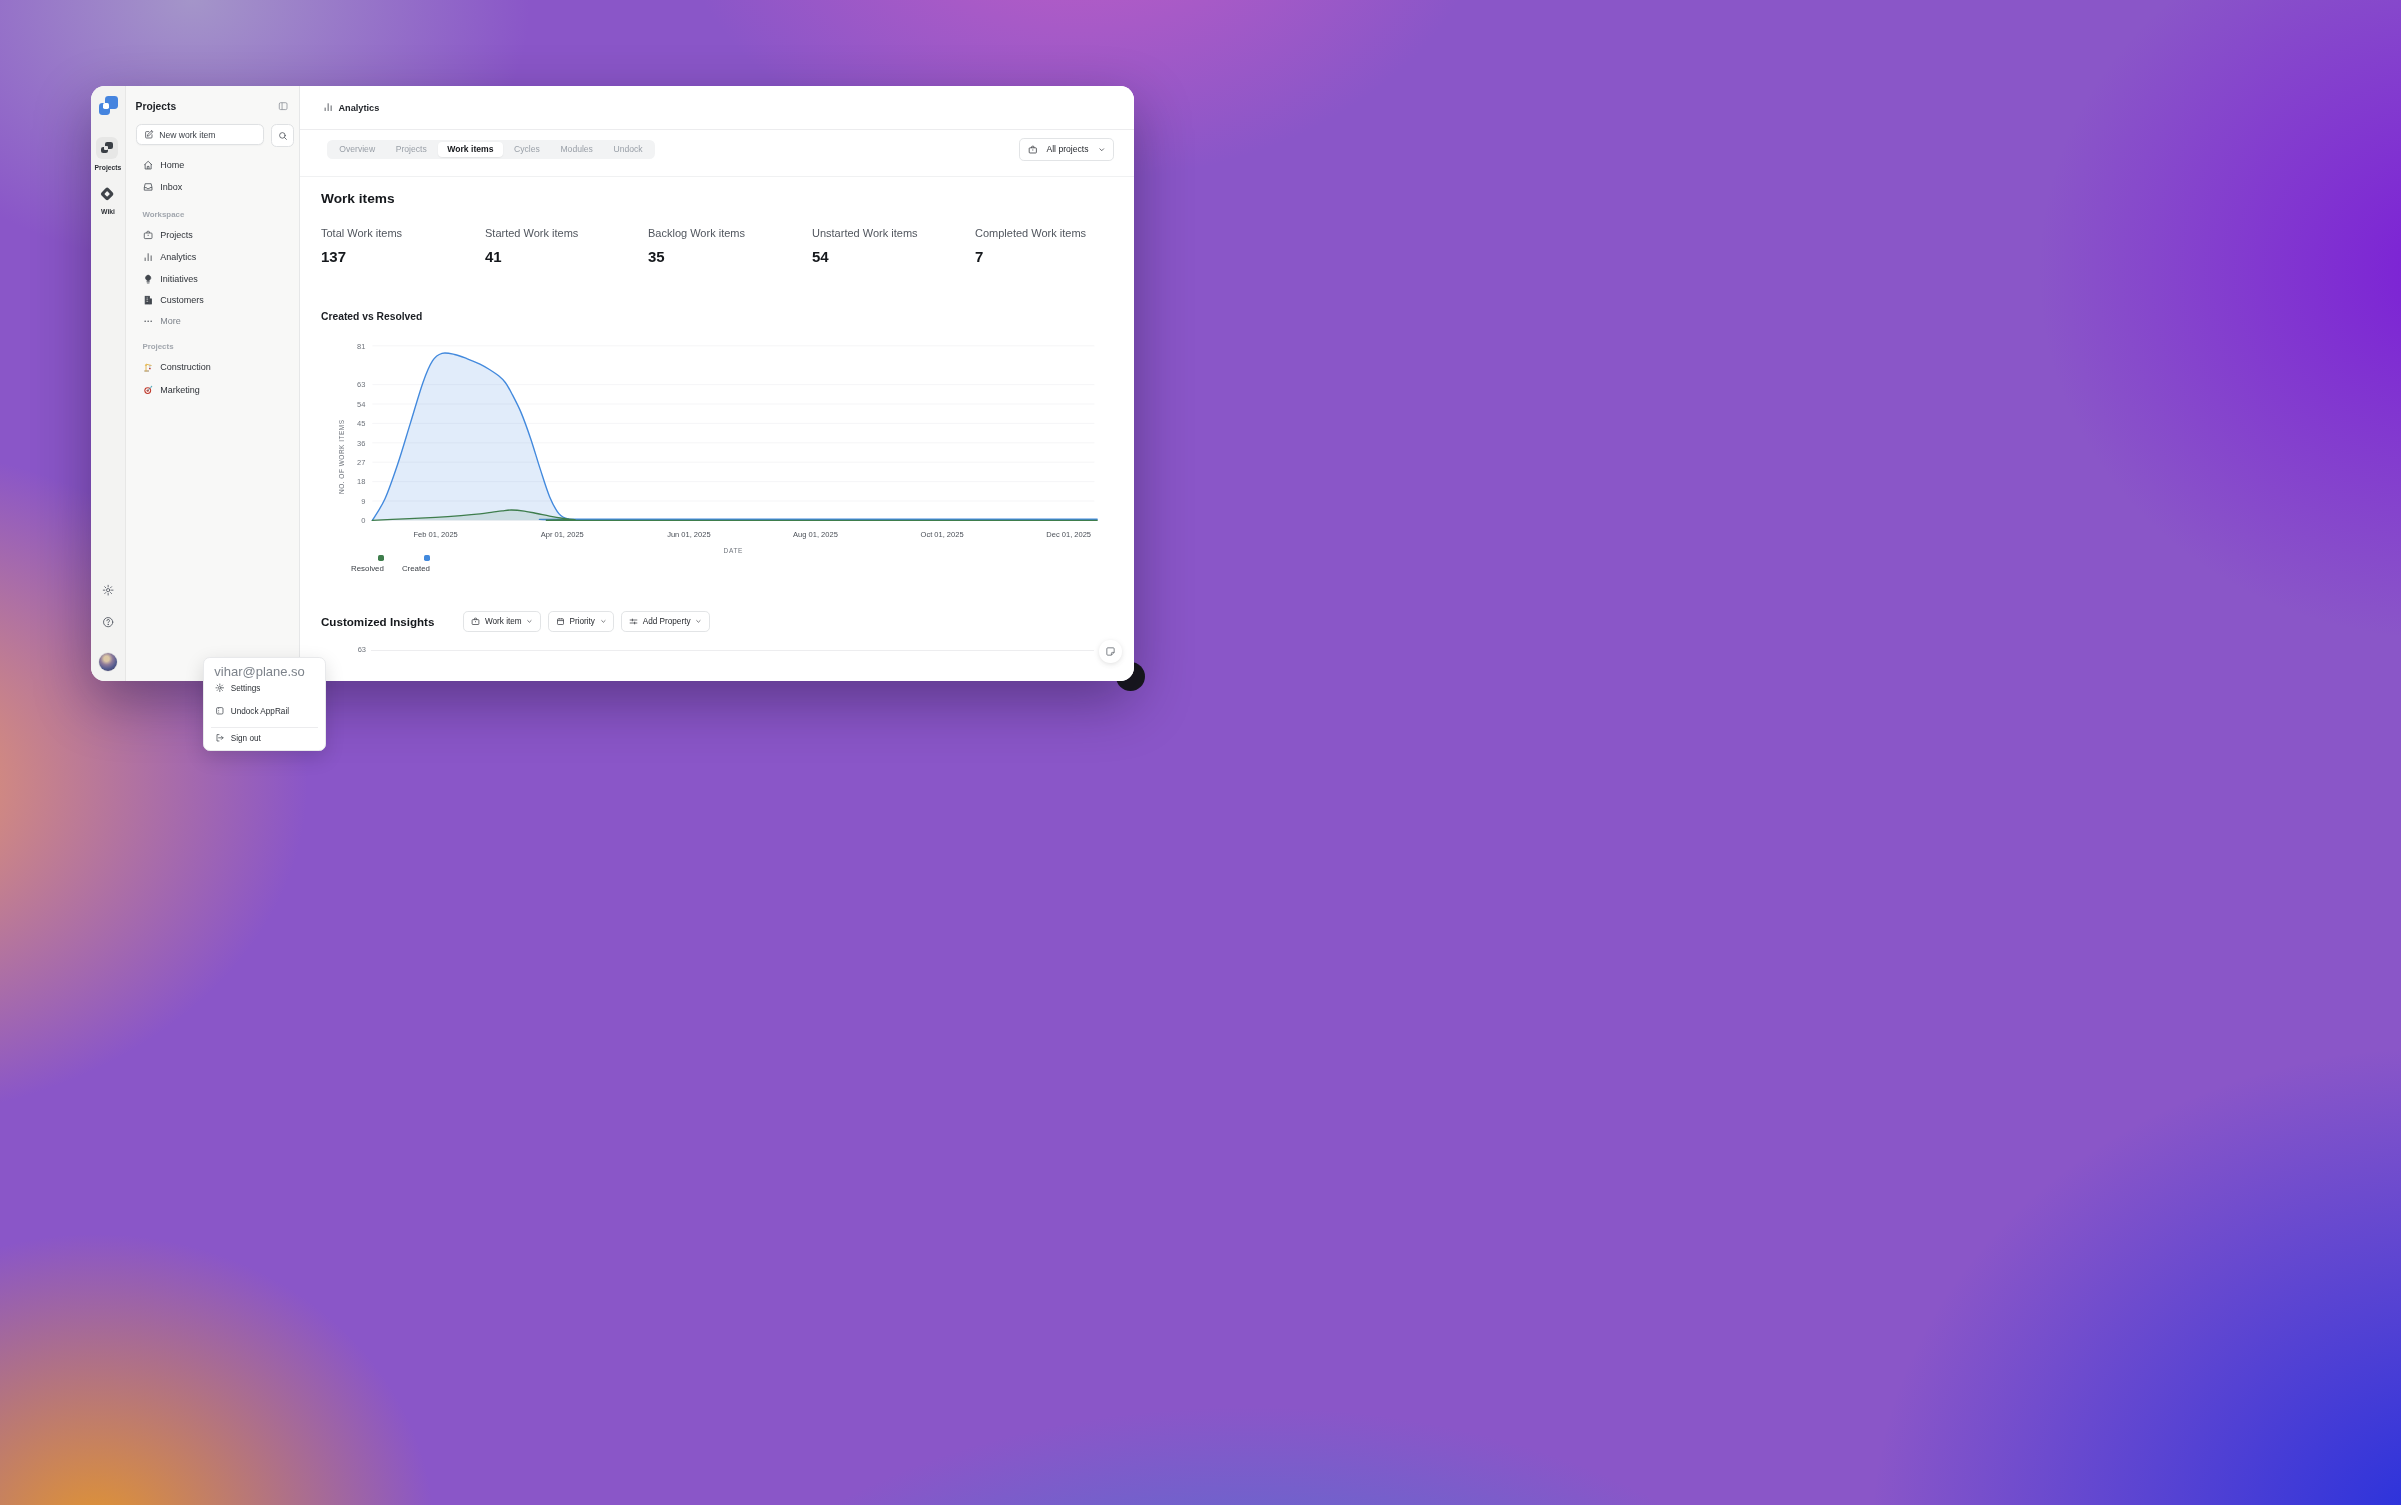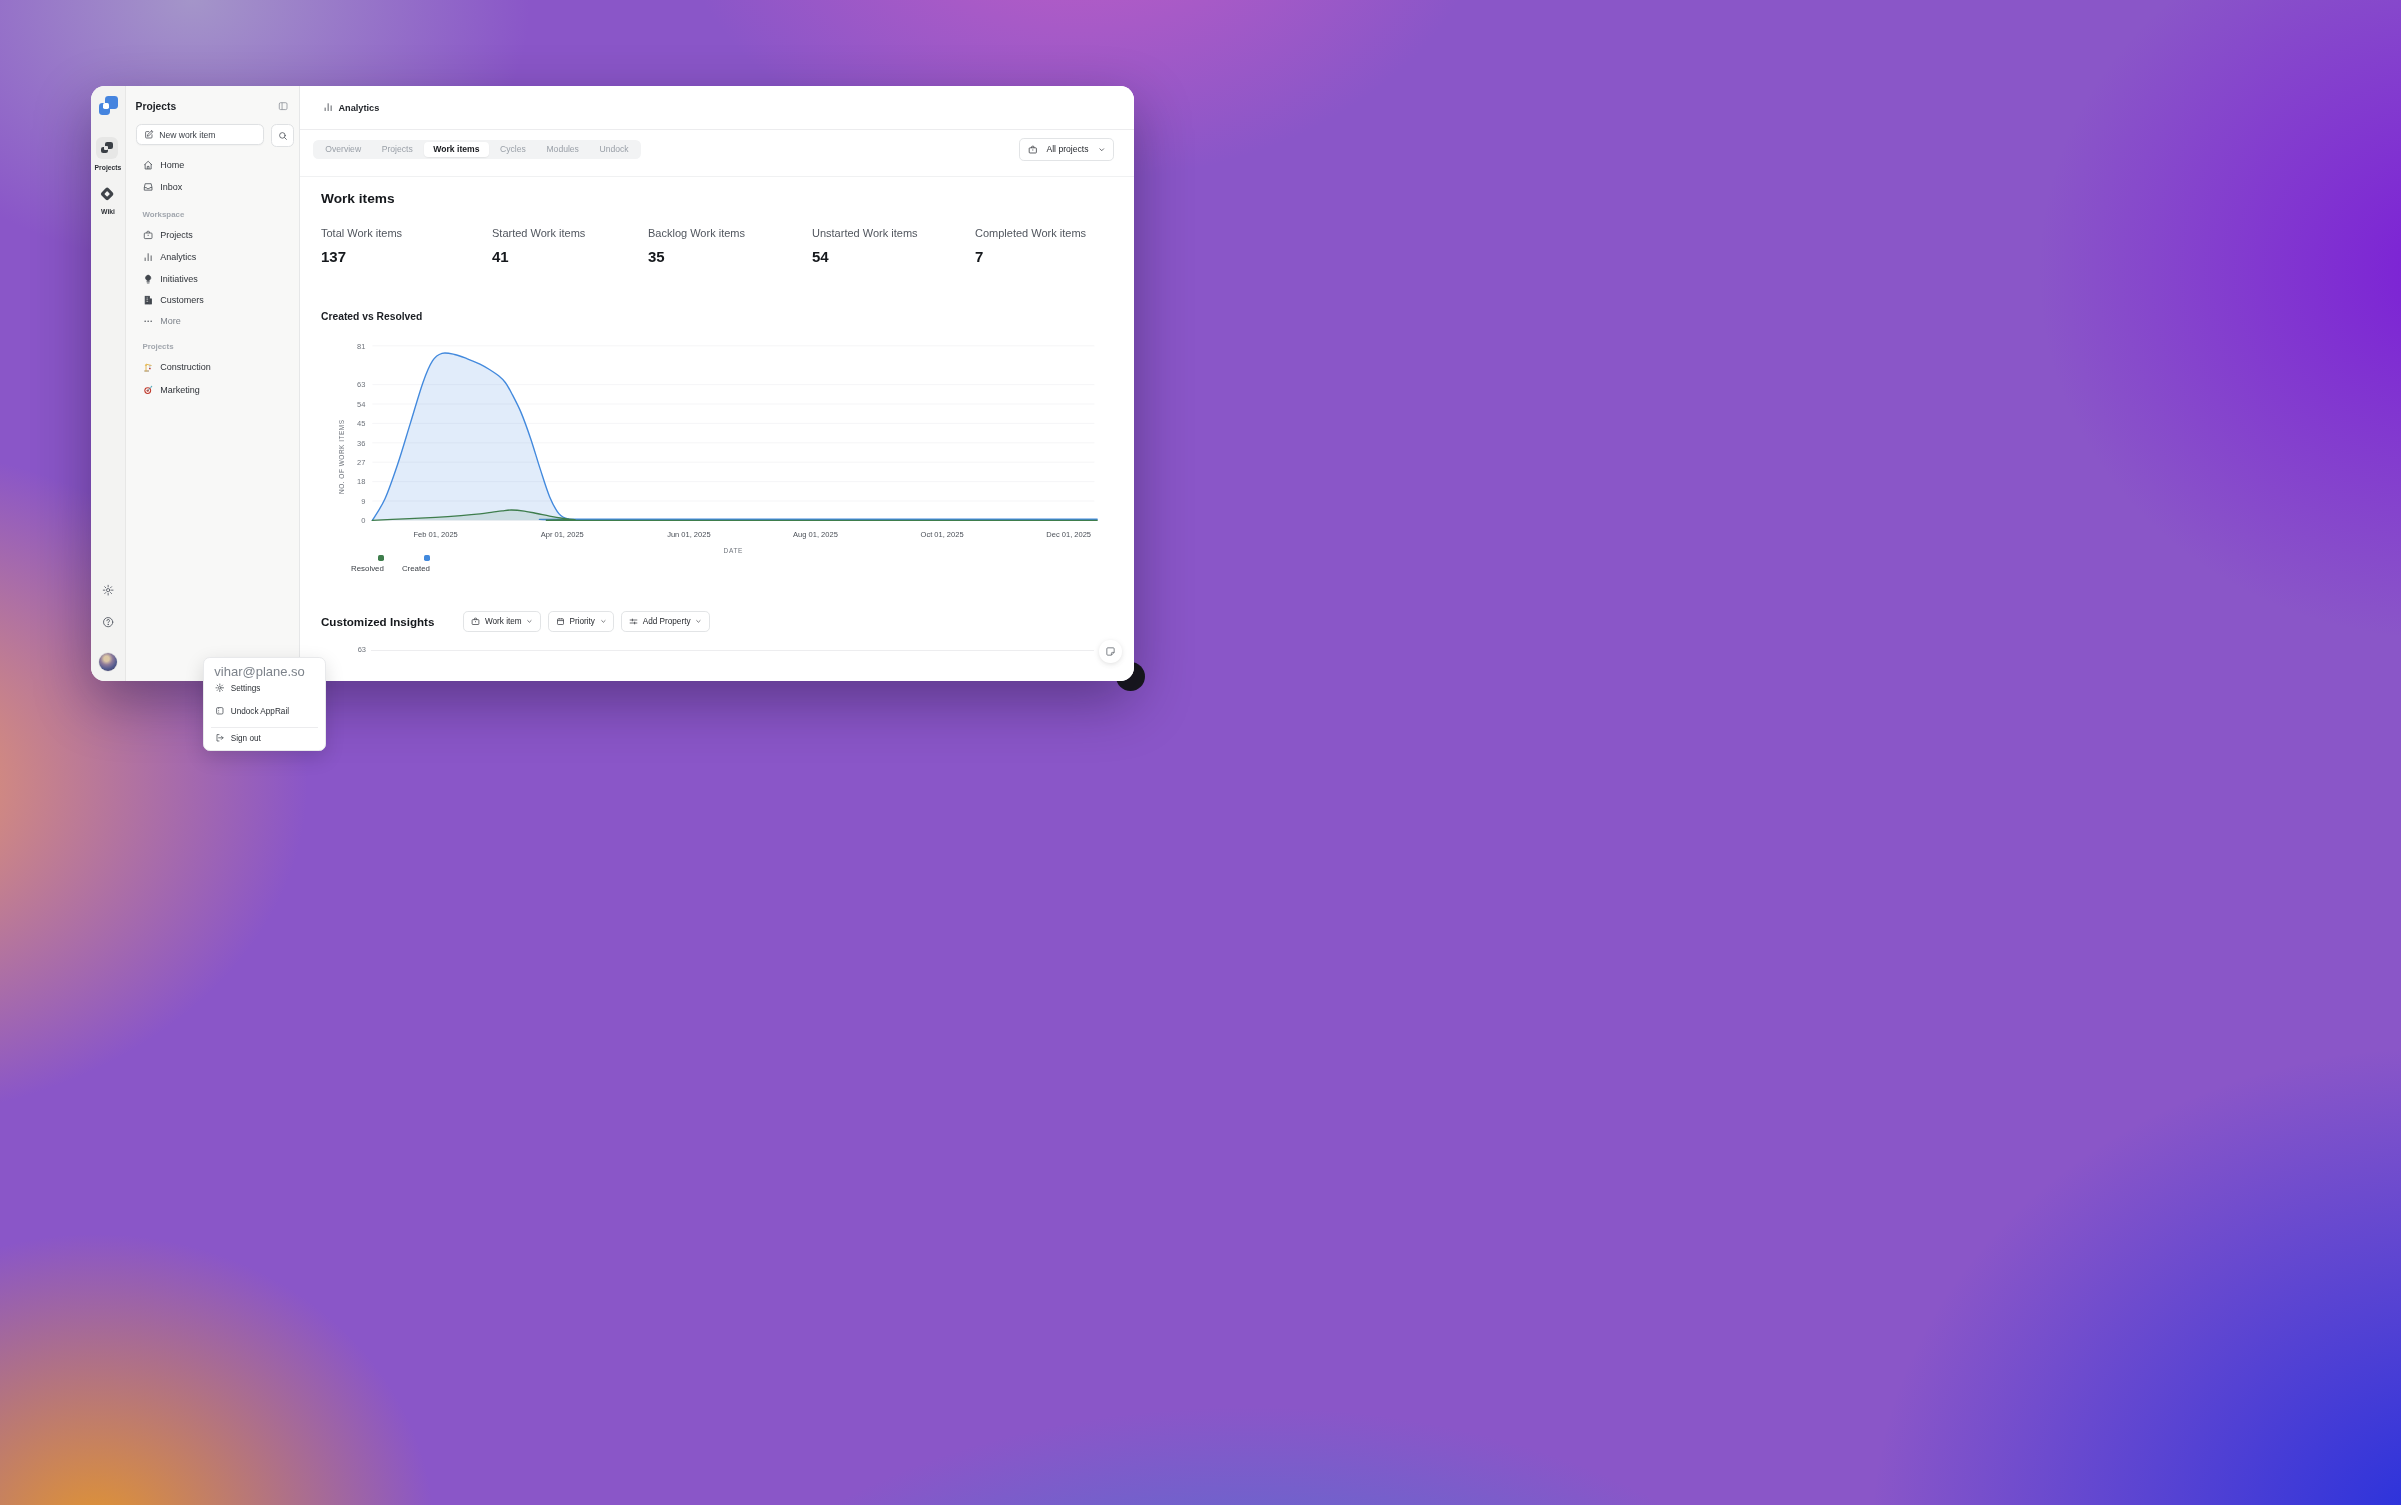--- a/index.html
+++ b/index.html
@@ -53,21 +53,21 @@
     align-items:center;gap:6.8px;padding-left:9.6px;font-size:9px;color:#2e3238;cursor:pointer;}
   .nav-item .ic{width:11px;display:flex;justify-content:center;color:#41464d;}
   .sb-section{position:absolute;left:16.4px;font-size:7.9px;font-weight:600;color:#a2a7ae;}
   .muted{color:#7d838b;}
   
   .main{position:absolute;left:209px;top:0;right:0;bottom:0;background:#fff;border-radius:0 13.7px 13.7px 0;}
   .m-header{position:absolute;left:0;right:0;top:0;height:43px;border-bottom:0.7px solid #ececee;}
   .m-header .hwrap{position:absolute;left:22.6px;top:16.4px;display:flex;align-items:center;gap:5.5px;
     font-size:9.2px;font-weight:600;color:#23262b;}
   .toolbar{position:absolute;left:0;right:0;top:44px;height:46px;border-bottom:0.7px solid #f0f1f2;}
-  .tabs{position:absolute;left:13px;top:9.6px;height:19px;background:#f2f3f4;border-radius:5.5px;
+  .tabs{position:absolute;left:27px;top:9.6px;height:19px;background:#f2f3f4;border-radius:5.5px;
     display:flex;align-items:center;padding:0 2.7px;gap:1.4px;}
   .tab{padding:0 9.6px;height:15px;display:flex;align-items:center;border-radius:4.1px;font-size:8.6px;
     color:#9aa0a8;cursor:pointer;white-space:nowrap;}
   .tab.active{background:#fff;color:#17191d;font-weight:600;box-shadow:0 0.7px 1.4px rgba(0,0,0,.08);}
   .scope-btn{position:absolute;right:20.5px;top:8.2px;height:20.5px;border:0.7px solid #e2e4e6;border-radius:4.8px;
     background:#fff;display:flex;align-items:center;gap:9px;padding:0 7.5px;font-size:8.6px;color:#26292e;}
   .h1{position:absolute;left:21px;top:105px;font-size:13.7px;font-weight:700;color:#15181c;}
   .stat{position:absolute;top:141px;width:151px;}
   .stat .lbl{font-size:11px;color:#51565e;}
   .stat .val{margin-top:9px;font-size:15px;font-weight:700;color:#15181c;}
@@ -302,21 +302,21 @@
           </svg>
       </div>
     </div>
 
     <div class="h1">Work items</div>
 
     <div class="stat" style="left:21px;">
       <div class="lbl">Total Work items</div>
       <div class="val">137</div>
     </div>
-    <div class="stat" style="left:192px;">
+    <div class="stat" style="left:185px;">
       <div class="lbl">Started Work items</div>
       <div class="val">41</div>
     </div>
     <div class="stat" style="left:348px;">
       <div class="lbl">Backlog Work items</div>
       <div class="val">35</div>
     </div>
     <div class="stat" style="left:512px;">
       <div class="lbl">Unstarted Work items</div>
       <div class="val">54</div>

